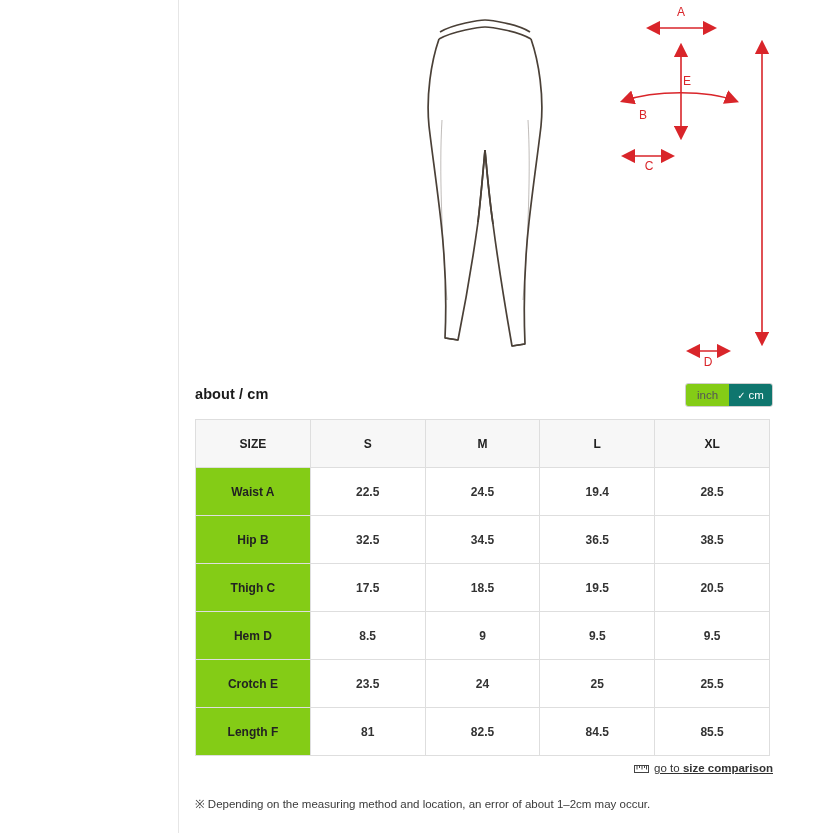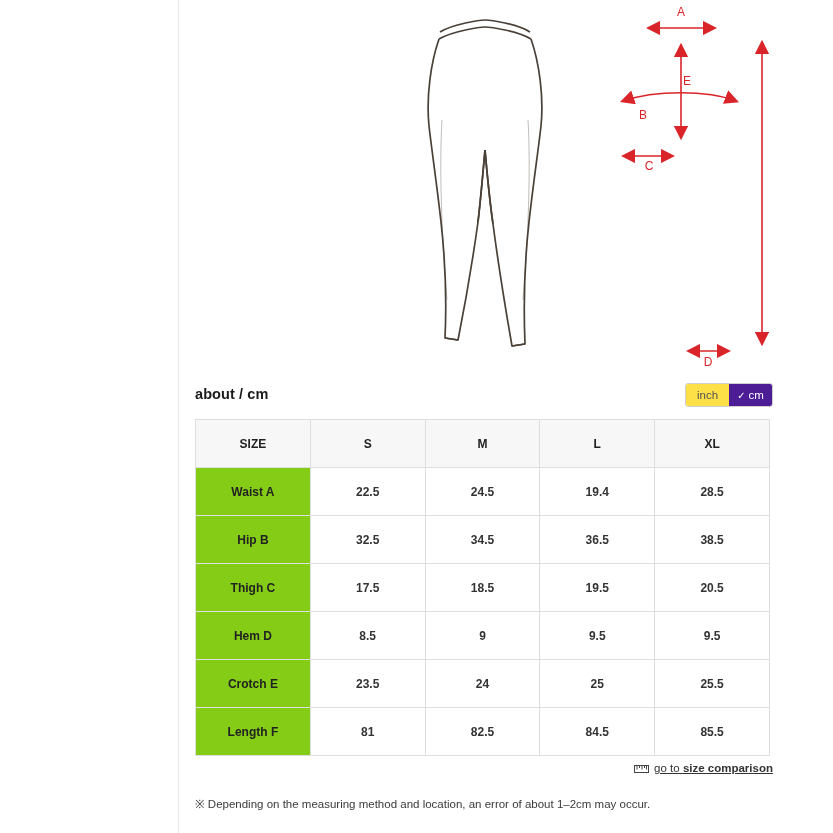--- a/index.html
+++ b/index.html
@@ -69,28 +69,28 @@
     border-radius: 3px;
     overflow: hidden;
     height: 22px;
   }
   .unit-btn {
     min-width: 43px;
     height: 22px;
     line-height: 22px;
     text-align: center;
     font-size: 11.5px;
-    background: #fde047;
+    background: #84cc16;
     color: #555555;
     cursor: pointer;
     padding: 0 7px;
     box-sizing: border-box;
   }
   .unit-btn.active {
-    background: #4c1d95;
+    background: #0f766e;
     color: #ffffff;
   }
   .unit-btn.active .chk {
     margin-right: 3px;
     font-size: 10px;
   }
 
   
   table.size-table {
     border-collapse: collapse;

